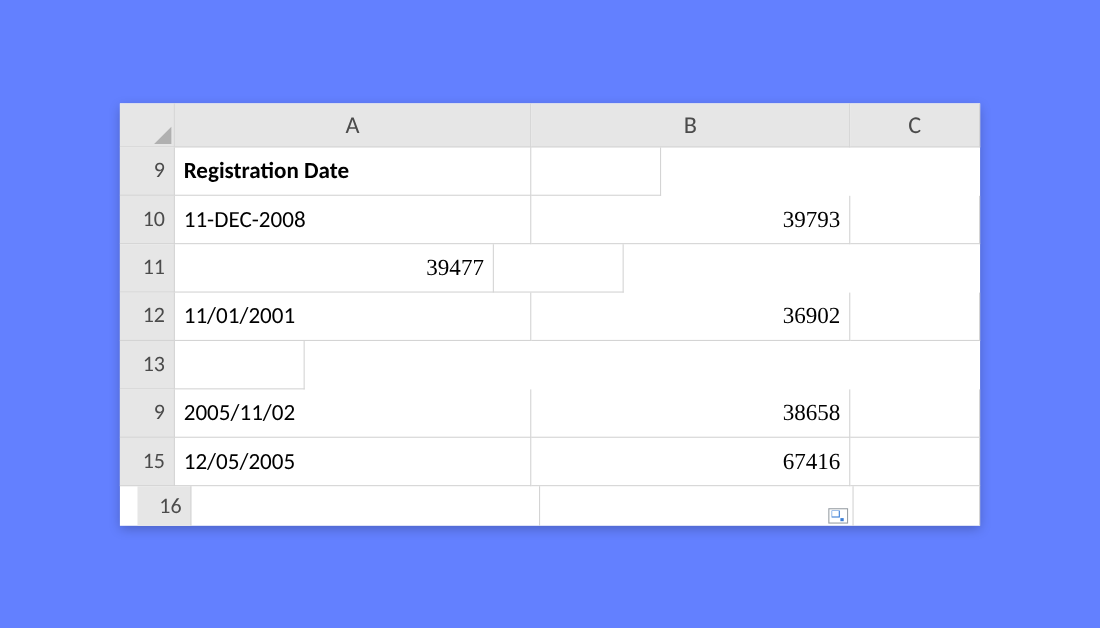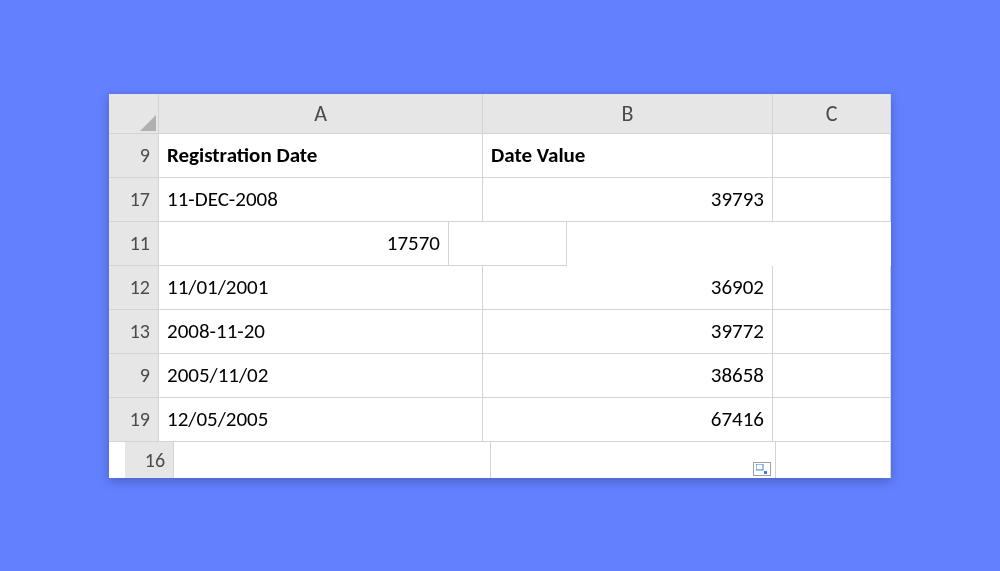--- a/index.html
+++ b/index.html
@@ -50,21 +50,21 @@
       color: #4b4b4b;
       justify-content: center;
       font-size: 22px;
     }
     .corner {
       background: #e6e6e6;
       position: relative;
     }
     .corner svg { position: absolute; right: 2px; bottom: 2px; }
     .bold { font-weight: 700; text-align: center; }
-    .right { justify-content: flex-end; }
+    .right { justify-content: flex-end; font-family: Liberation Serif, serif; }
     .row.last { height: 36px; padding-left: 16px; }
     .row.last .cell { border-bottom: none; }
     .smarttag {
       position: absolute;
       right: 4px;
       bottom: 2px;
       width: 18px;
       height: 14px;
       border: 1px solid #9aa0a6;
       background: #fff;
@@ -86,60 +86,57 @@
       </svg>
     </div>
     <div class="cell colA hdr">A</div>
     <div class="cell colB hdr">B</div>
     <div class="cell colC hdr">C</div>
   </div>
 
   <div class="row">
     <div class="cell rownum">9</div>
     <div class="cell colA bold">Registration Date</div>
-    <div class="cell colB bold">Date Value</div>
     <div class="cell colC"></div>
   </div>
 
   <div class="row">
-    <div class="cell rownum">17</div>
+    <div class="cell rownum">10</div>
     <div class="cell colA">11-DEC-2008</div>
     <div class="cell colB right">39793</div>
     <div class="cell colC"></div>
   </div>
 
   <div class="row">
     <div class="cell rownum">11</div>
-    <div class="cell colB right">17570</div>
+    <div class="cell colB right">39477</div>
     <div class="cell colC"></div>
   </div>
 
   <div class="row">
     <div class="cell rownum">12</div>
     <div class="cell colA">11/01/2001</div>
     <div class="cell colB right">36902</div>
     <div class="cell colC"></div>
   </div>
 
   <div class="row">
     <div class="cell rownum">13</div>
-    <div class="cell colA">2008-11-20</div>
-    <div class="cell colB right">39772</div>
     <div class="cell colC"></div>
   </div>
 
   <div class="row">
     <div class="cell rownum">9</div>
     <div class="cell colA">2005/11/02</div>
     <div class="cell colB right">38658</div>
     <div class="cell colC"></div>
   </div>
 
   <div class="row">
-    <div class="cell rownum">19</div>
+    <div class="cell rownum">15</div>
     <div class="cell colA">12/05/2005</div>
     <div class="cell colB right">67416</div>
     <div class="cell colC"></div>
   </div>
 
   <div class="row last">
     <div class="cell rownum">16</div>
     <div class="cell colA"></div>
     <div class="cell colB">
       <div class="smarttag">

